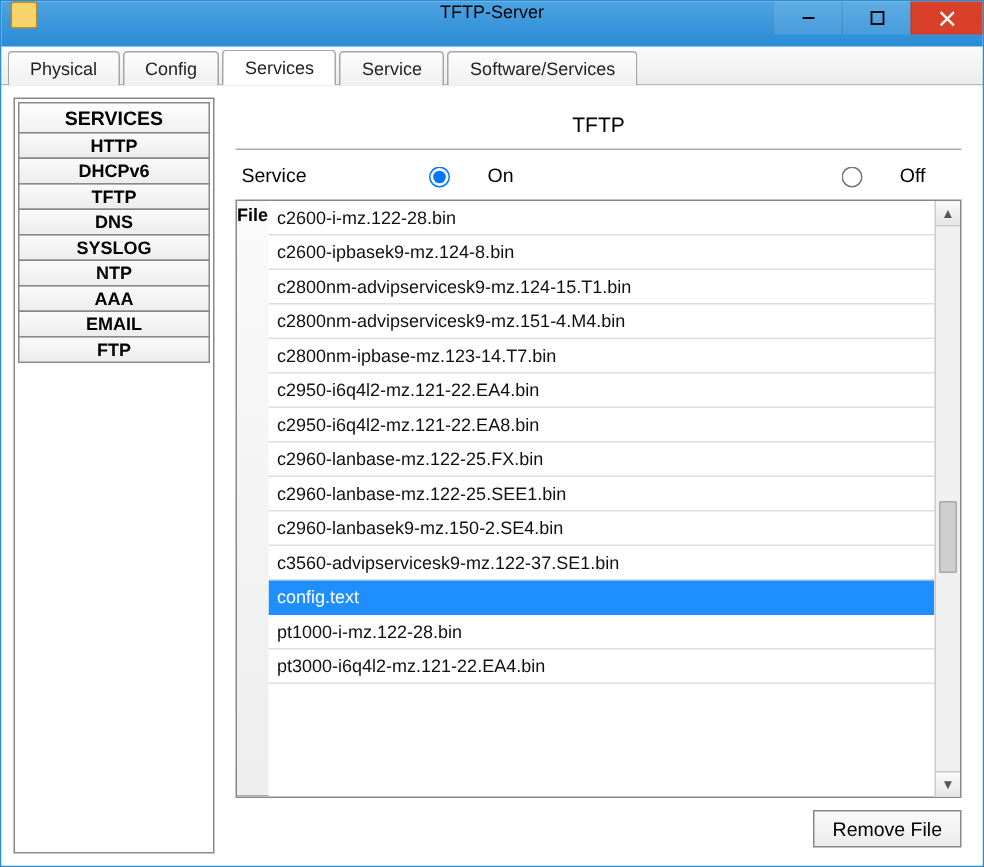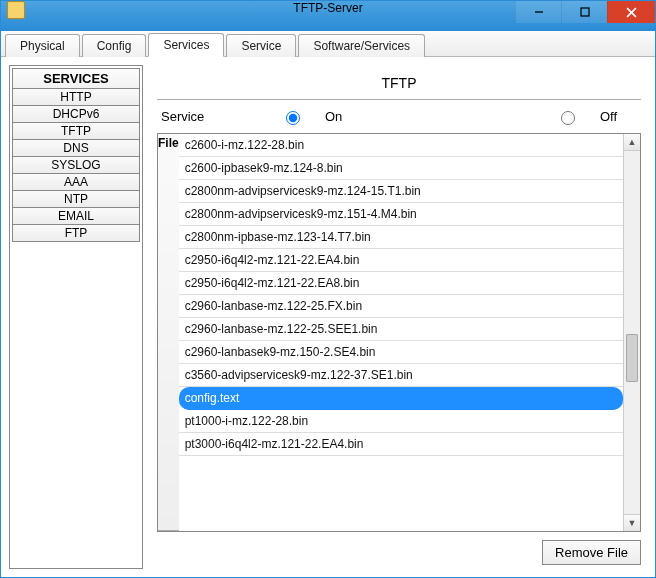--- a/index.html
+++ b/index.html
@@ -117,20 +117,21 @@
     text-align: center;
     font-size: 13px;
     border: 1px solid #888;
     background: linear-gradient(#fdfdfd,#f1f1f1);
     padding: 2px 0;
     margin-bottom: 0px;
   }
   .sidebar-item-wrap {
     display:flex;
     flex-direction:column;
+    font-weight:bold;
   }
   .sidebar-item {
     border: 1px solid #888;
     border-top: 1px solid #888;
     background: linear-gradient(#fafafa,#ededed);
     text-align: center;
     padding: 1px 0;
     font-size: 12px;
     cursor: default;
   }
@@ -201,21 +202,20 @@
     border-bottom: 1px solid #ddd;
     font-size: 12px;
     color: #111;
     cursor: default;
     white-space: nowrap;
   }
   .row.selected {
     background: #1f8fff;
     color: #fff;
     border-bottom-color: #1f8fff;
-    border-radius: 10px;
   }
   .scrollbar {
     width: 17px;
     background: #f0f0f0;
     border-left: 1px solid #ccc;
     position: relative;
   }
   .scrollbar .arrow {
     position:absolute;
     left:0; right:0;
@@ -287,22 +287,22 @@
 
   <div class="body">
     <div class="sidebar">
       <div class="sidebar-head">SERVICES</div>
       <div class="sidebar-item-wrap" id="sidebar-items">
           <div class="sidebar-item">HTTP</div>
           <div class="sidebar-item">DHCPv6</div>
           <div class="sidebar-item">TFTP</div>
           <div class="sidebar-item">DNS</div>
           <div class="sidebar-item">SYSLOG</div>
+          <div class="sidebar-item">NTP</div>
           <div class="sidebar-item">AAA</div>
-          <div class="sidebar-item">NTP</div>
           <div class="sidebar-item">EMAIL</div>
           <div class="sidebar-item">FTP</div>
         </div>
     </div>
 
     <div class="main">
       <div class="tftp-title">TFTP</div>
       <hr class="hr">
       <div class="service-row">
         <div class="service-label">Service</div>

